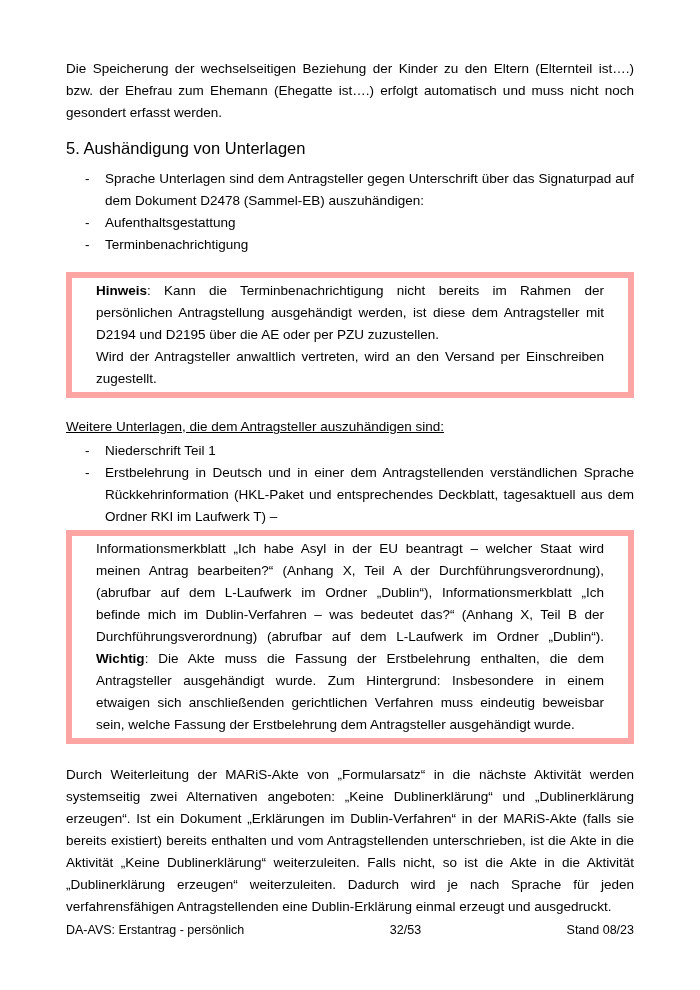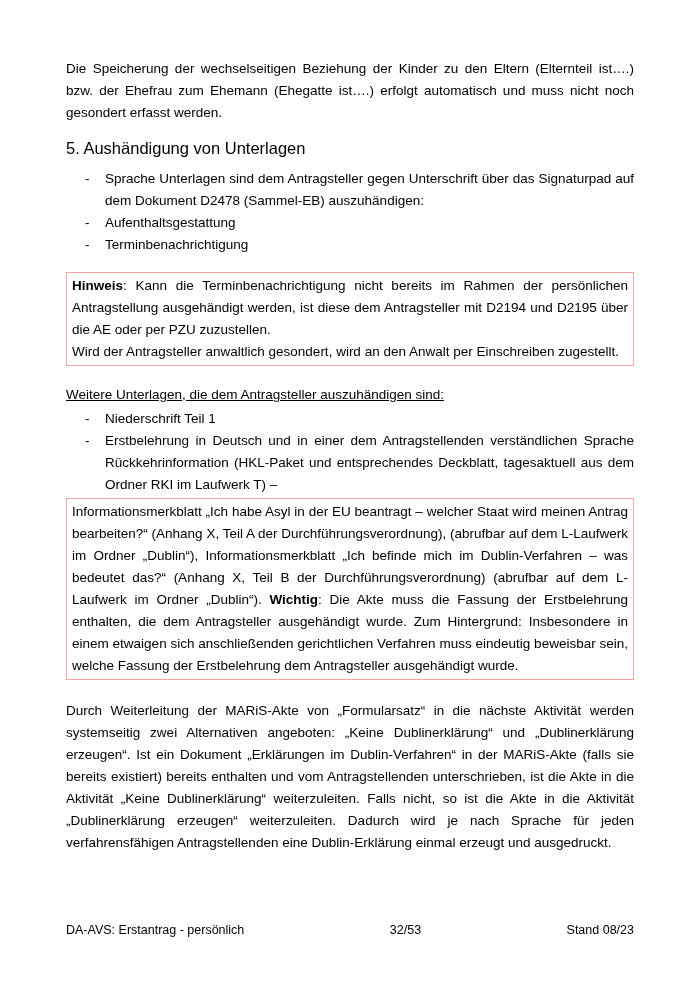--- a/index.html
+++ b/index.html
@@ -22,22 +22,22 @@
     font-size: 16.5px;
     font-weight: normal;
     margin: 10px 0 8px 0;
     line-height: 24px;
   }
   .list { margin: 0 0 12px 0; }
   .list-row { display: flex; padding-left: 19px; }
   .dash { flex: 0 0 20px; }
   .list-text { flex: 1; text-align: justify; }
   .box {
-    border: 1px solid #fca5a5;
-    padding: 2px 5px;
+    border: 6px solid #fca5a5;
+    padding: 2px 24px;
     text-align: justify;
   }
   .box-hinweis { margin: 16px 0 18px 0; }
   .box-info { margin: 0 0 18px 0; }
   .bold { font-weight: bold; }
   .underlined-heading {
     text-decoration: underline;
     margin: 12px 0 2px 0;
     text-align: left;
   }
@@ -79,21 +79,21 @@
       <span class="list-text">Aufenthaltsgestattung</span>
     </div>
     <div class="list-row">
       <span class="dash">-</span>
       <span class="list-text">Terminbenachrichtigung</span>
     </div>
   </div>
 
   <div class="box box-hinweis">
     <span class="bold">Hinweis</span><span>: Kann die Terminbenachrichtigung nicht bereits im Rahmen der persönlichen Antragstellung ausgehändigt werden, ist diese dem Antragsteller mit D2194 und D2195 über die AE oder per PZU zuzustellen.</span>
-    <div>Wird der Antragsteller anwaltlich gesondert, wird an den Anwalt per Einschreiben zugestellt.</div>
+    <div>Wird der Antragsteller anwaltlich vertreten, wird an den Versand per Einschreiben zugestellt.</div>
   </div>
 
   <p class="para underlined-heading">Weitere Unterlagen, die dem Antragsteller auszuhändigen sind:</p>
 
   <div class="list" style="margin-bottom:2px;">
     <div class="list-row">
       <span class="dash">-</span>
       <span class="list-text">Niederschrift Teil 1</span>
     </div>
     <div class="list-row">

